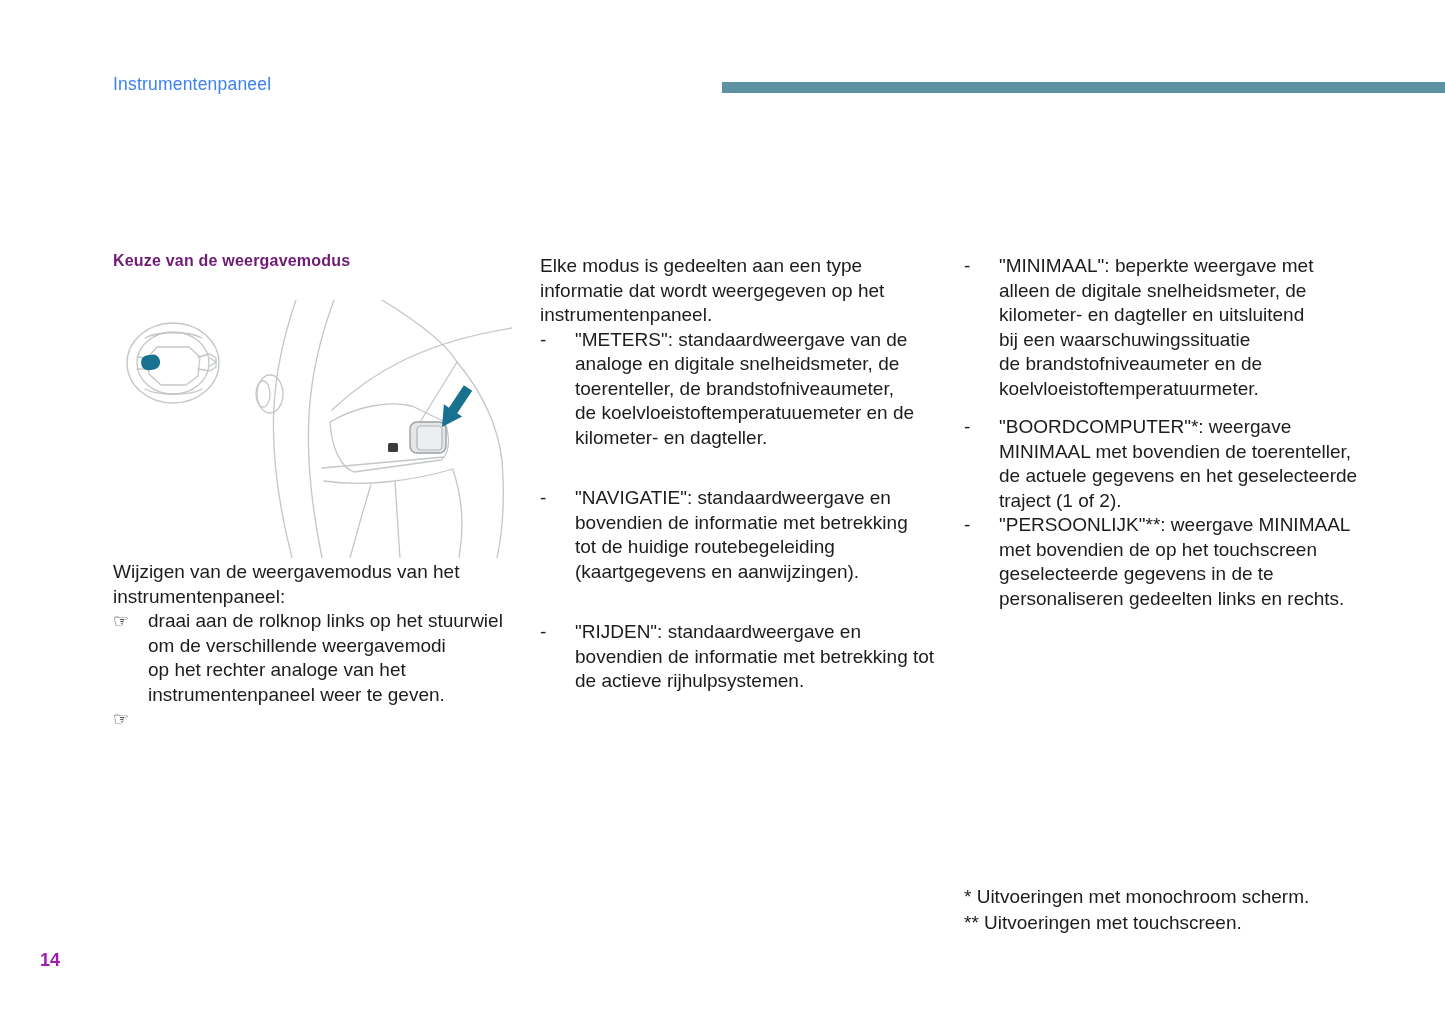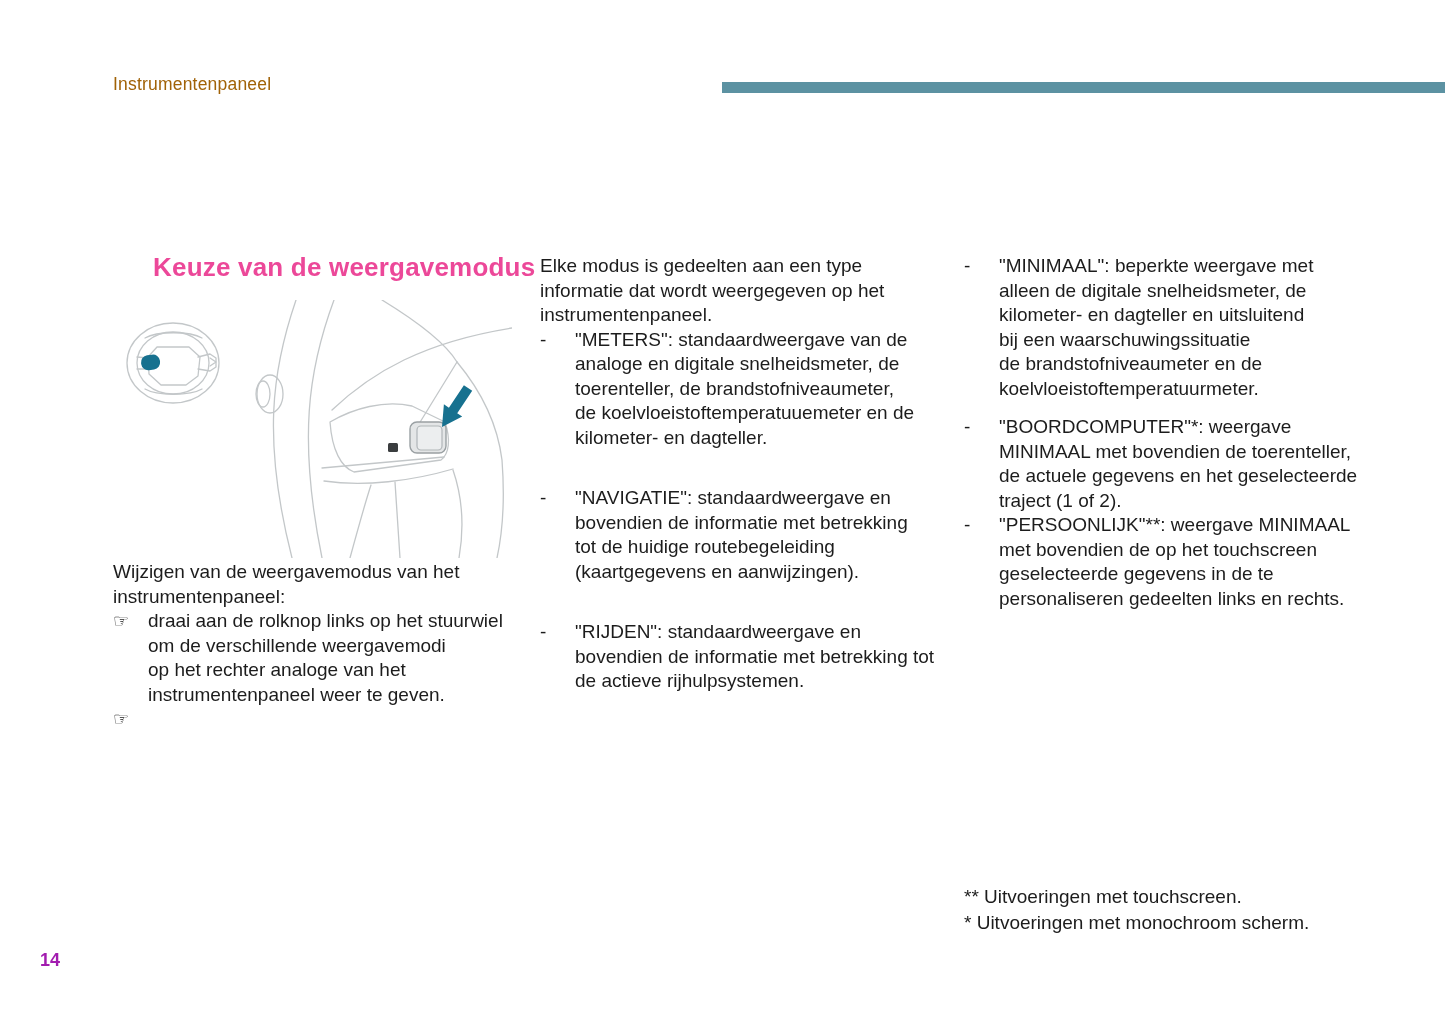--- a/index.html
+++ b/index.html
@@ -8,32 +8,31 @@
     width: 1445px; height: 1025px;
     position: relative;
     font-family: "Liberation Sans", sans-serif;
     color: #1c1c1c;
     overflow: hidden;
   }
   .page { position: absolute; inset: 0; background: #ffffff; }
 
   .section-header {
     position: absolute; left: 113px; top: 74px;
-    font-size: 17.5px; color: #a16207; letter-spacing: 0.2px;
+    font-size: 17.5px; color: #3b82f6; letter-spacing: 0.2px;
   }
   .accent-bar {
     position: absolute; left: 722px; top: 82px;
     width: 723px; height: 11px;
   }
 
   .page-title {
     position: absolute; left: 113px; top: 252px;
-    font-size: 26px; font-weight: bold; color: #ec4899;
+    font-size: 16px; font-weight: bold; color: #701a75;
     letter-spacing: 0.2px;
-    margin-left: 40px;
   }
 
   .illustration {
     position: absolute; left: 112px; top: 300px;
     width: 400px; height: 258px;
   }
 
   .textcol { position: absolute; font-size: 19px; line-height: 24.5px; }
   .text { white-space: pre-line; }
 
@@ -170,19 +169,19 @@
     <div class="li item">
       <span class="marker">-</span>
       <span class="text">"PERSOONLIJK"**: weergave MINIMAAL
 met bovendien de op het touchscreen
 geselecteerde gegevens in de te
 personaliseren gedeelten links en rechts.</span>
     </div>
   </div>
 
   <div class="footnotes">
+    <div class="text">* Uitvoeringen met monochroom scherm.</div>
     <div class="text">** Uitvoeringen met touchscreen.</div>
-    <div class="text">* Uitvoeringen met monochroom scherm.</div>
   </div>
 
   <div class="page-number">14</div>
 
 </div>
 
 </body></html>

